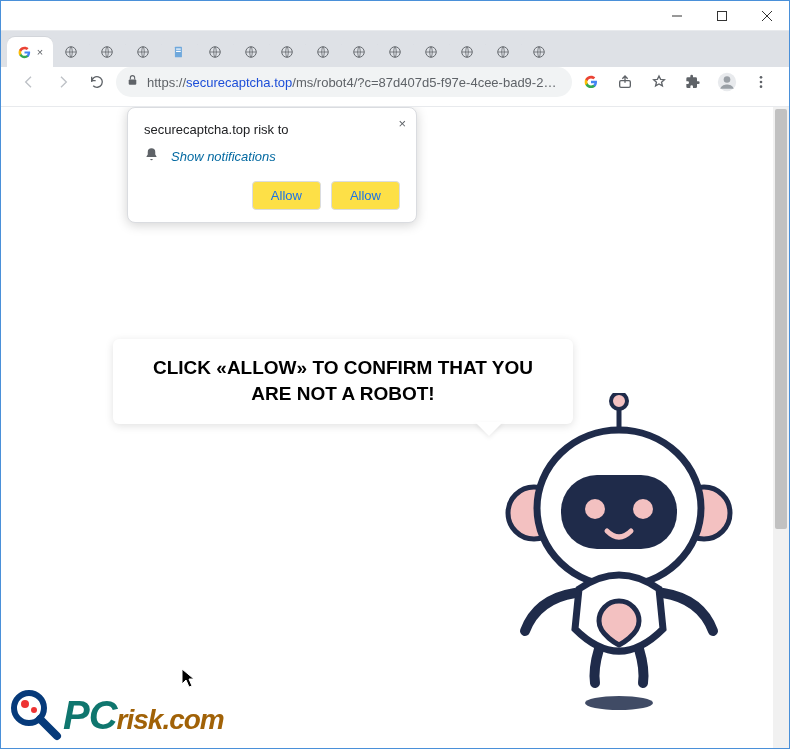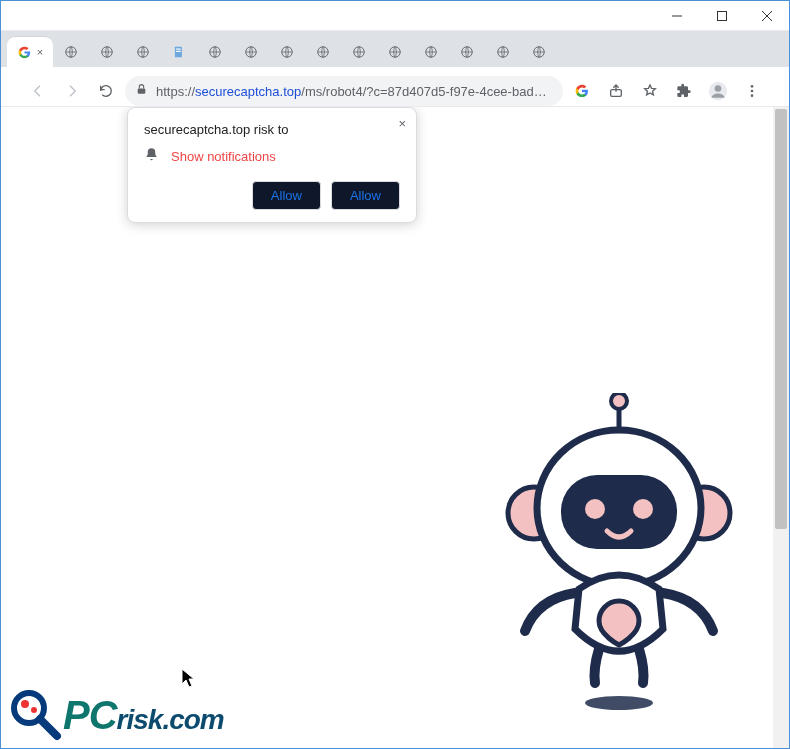--- a/index.html
+++ b/index.html
@@ -13,54 +13,54 @@
 
   
   .tabstrip { height: 36px; background: #dee1e6; display: flex; align-items: flex-end; padding-left: 6px; }
   .tab { height: 30px; width: 36px; display: flex; align-items: center; justify-content: center; background:#dee1e6; border-radius: 8px 8px 0 0; margin-right: 0; position: relative;}
   .tab.active { width: 46px; background: #fff; box-shadow: 0 -1px 0 rgba(0,0,0,0.05);}
   .tab .favicon { width: 16px; height: 16px; display:inline-flex; align-items:center; justify-content:center;}
   .tab .closex { font-size: 11px; color:#5f6368; margin-left:4px;}
   .tab .sep { position:absolute; right: -1px; top: 7px; bottom: 7px; width:1px; background:#b7bbc0;}
 
   
-  .toolbar { height: 40px; background: #fff; display: flex; align-items: flex-end; padding: 0 22px; gap: 4px; border-bottom: 1px solid #e8eaed;}
+  .toolbar { height: 40px; background: #fff; display: flex; align-items: flex-start; padding: 0 13px; gap: 4px; border-bottom: 1px solid #e8eaed;}
   .nav-btn { width: 30px; height: 30px; border-radius: 50%; display:flex; align-items:center; justify-content:center; color:#5f6368;}
   .nav-btn.disabled { color:#bdc1c6;}
   .omnibox { flex:1; height: 30px; background:#f1f3f4; border-radius:15px; display:flex; align-items:center; padding:0 10px; color:#202124; font-size:13px; overflow:hidden;}
   .omnibox .lock { width:14px; margin-right:8px; color:#5f6368;}
   .omnibox .schemehost { color:#5f6368; }
   .omnibox .host { color:#1d4ed8;}
   .omnibox .path { color:#5f6368; white-space:nowrap; overflow:hidden; text-overflow:ellipsis;}
   .action-icon { width:30px; height:30px; display:flex; align-items:center; justify-content:center; color:#5f6368; border-radius:50%;}
 
   
   .viewport { flex:1; position:relative; background:#fff; overflow:hidden;}
   .scrollbar { position:absolute; right:0; top:0; bottom:0; width:16px; background:#f1f1f1;}
   .thumb { position:absolute; left:2px; right:2px; background:#c1c1c1; border-radius:2px;}
 
   
   .perm { position:absolute; left:126px; top:0px; width:290px; background:#fff; border:1px solid #dadce0; border-radius:8px; box-shadow:0 2px 12px rgba(0,0,0,.18); padding:14px 16px 12px; z-index:10; font-size:13px; color:#202124;}
   .perm .close { position:absolute; right:10px; top:8px; color:#5f6368; font-size:13px;}
-  .perm .line { display:flex; align-items:center; margin-top:10px; color:#ef4444; gap:12px;}
+  .perm .line { display:flex; align-items:center; margin-top:10px; color:#0369a1; gap:12px;font-style:italic;}
   .perm .actions { display:flex; justify-content:flex-end; gap:10px; margin-top:16px;}
-  .pbtn { border:1px solid #dadce0; background:#0f172a; color:#1a73e8; padding:6px 18px; border-radius:4px; font-size:13px;}
+  .pbtn { border:1px solid #dadce0; background:#fde047; color:#1a73e8; padding:6px 18px; border-radius:4px; font-size:13px;}
 
   
   .bubble { position:absolute; left:112px; top:232px; width:460px; background:#fff; border-radius:6px; box-shadow:0 2px 8px rgba(0,0,0,.12); padding:16px 18px 18px; font-weight:700; font-size:19px; text-align:center; line-height:1.35; }
   .bubble:after { content:""; position:absolute; right:70px; bottom:-26px; border:14px solid transparent; border-top-color:#fff; filter:drop-shadow(0 2px 2px rgba(0,0,0,.08));}
 
   .robot { position:absolute; right:30px; bottom:35px; width:280px; height:320px;}
   .robot svg{ width:100%; height:100%; }
 
   .watermark { position:absolute; left:8px; bottom:6px; display:flex; align-items:center; color:#818181; font-family: Arial, sans-serif;}
   .watermark .mag { width:54px; height:54px;}
   .watermark .txt { font-size:40px; font-style:italic; font-weight:700; letter-spacing:-1px; display:flex; align-items:baseline;}
   .watermark .pc { color:#0f766e;}
-  .watermark .risk { color:#0c4a6e; font-size:28px; font-weight:700;}
+  .watermark .risk { color:#a16207; font-size:28px; font-weight:700;}
 
   .cursor { position:absolute; left:180px; bottom:60px; width:14px; height:20px;}
 
 </style>
 </head>
 <body>
 
 <div class="window">
 
   <div class="titlebar">
@@ -301,20 +301,23 @@
               <path d="M12 2a6 6 0 0 0-6 6v4l-2 3v1h16v-1l-2-3V8a6 6 0 0 0-6-6zM10 19a2 2 0 0 0 4 0z"></path>
             </svg></span>
         <span>Show notifications</span>
       </div>
       <div class="actions">
         <button class="pbtn">Allow</button>
         <button class="pbtn">Allow</button>
       </div>
     </div>
 
+    <div class="bubble">
+      <span>CLICK «ALLOW» TO CONFIRM THAT YOU ARE NOT A ROBOT!</span>
+    </div>
 
     <div class="robot">
       <svg viewBox="0 0 280 320">
 
         <line x1="140" y1="10" x2="140" y2="40" stroke="#1f2b4a" stroke-width="5"></line>
         <circle cx="140" cy="8" r="8" fill="#f3c1c1" stroke="#1f2b4a" stroke-width="4"></circle>
 
         <circle cx="55" cy="120" r="26" fill="#f3c1c1" stroke="#1f2b4a" stroke-width="5"></circle>
         <circle cx="225" cy="120" r="26" fill="#f3c1c1" stroke="#1f2b4a" stroke-width="5"></circle>
 

